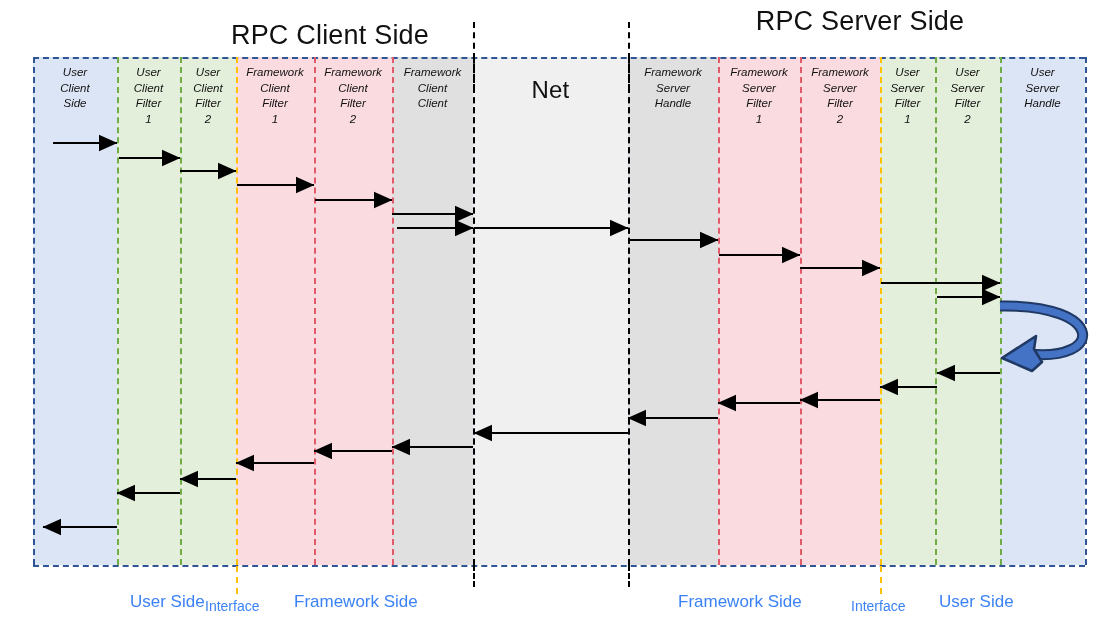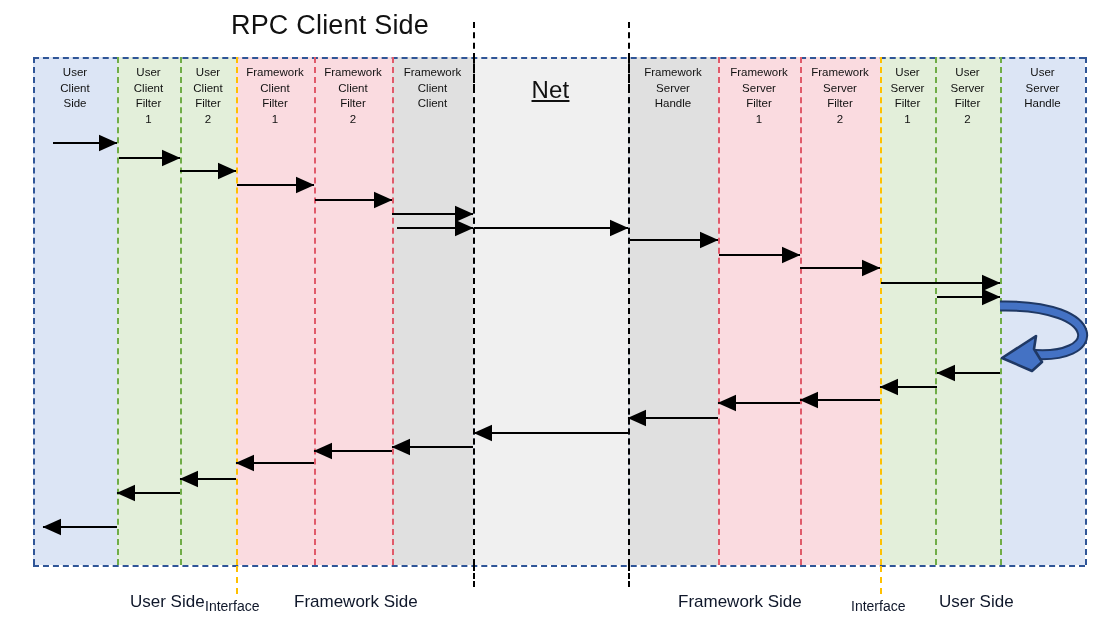--- a/index.html
+++ b/index.html
@@ -4,47 +4,48 @@
 <style>
   html,body{margin:0;padding:0;background:#ffffff;}
   body{width:1117px;height:636px;overflow:hidden;
        font-family:"Liberation Sans","DejaVu Sans",sans-serif;color:#000;}
   #stage{position:relative;width:1117px;height:636px;}
 
   .title{position:absolute;font-size:27px;color:#111;white-space:nowrap;
          text-align:center;letter-spacing:.2px;}
 
   
-  .lane{position:absolute;top:57px;height:508px;box-sizing:border-box;}
+  .lane{position:absolute;top:57px;height:508px;box-sizing:border-box;font-style:italic;}
   .lane .caption{position:absolute;left:0;right:0;top:8px;text-align:center;
                  font-size:11.5px;line-height:15.5px;color:#111;}
 
   
   .frame-h{position:absolute;height:0;border-top:2.5px dashed #2f5597;}
   .frame-v{position:absolute;width:0;border-left:2.5px dashed #2f5597;}
 
   .divider{position:absolute;width:0;top:57px;height:508px;}
   .div-green{border-left:2.5px dashed #70ad47;}
   .div-orange{border-left:2.5px dashed #ffc000;}
   .div-red{border-left:2.5px dashed #e05a6a;}
   .div-blue{border-left:2.5px dashed #2f5597;}
 
   .blackline{position:absolute;width:0;border-left:2.5px dashed #000;}
 
-  .botlabel{position:absolute;white-space:nowrap;color:#0f172a;text-align:right;}
+  .botlabel{position:absolute;white-space:nowrap;color:#3b82f6;text-align:right;}
 
   svg.arrows{position:absolute;left:0;top:0;width:1117px;height:636px;
              pointer-events:none;}
 </style>
 </head>
 <body>
 
 <div id="stage">
 
-  <div class="title" style="left:80px;top:10px;width:500px;">RPC Client Side</div>
+  <div class="title" style="left:80px;top:20px;width:500px;">RPC Client Side</div>
+  <div class="title" style="left:620px;top:6px;width:480px;">RPC Server Side</div>
 
   <div id="lane-host">
       <div class="lane" style="left: 33px; width: 84px; background: rgb(220, 229, 245);">
         <div class="caption">
           <div>User</div>
           <div>Client</div>
           <div>Side</div>
         </div>
       </div>
       <div class="lane" style="left: 117px; width: 63px; background: rgb(227, 239, 218);">
@@ -128,21 +129,21 @@
       </div>
       <div class="lane" style="left: 1000px; width: 85px; background: rgb(220, 229, 245);">
         <div class="caption">
           <div>User</div>
           <div>Server</div>
           <div>Handle</div>
         </div>
       </div>
     </div>
 
-  <div class="title" style="left:473px;top:76px;width:155px;font-size:24px;text-decoration:underline;">Net</div>
+  <div class="title" style="left:473px;top:76px;width:155px;font-size:24px;">Net</div>
 
   <div class="frame-h" style="left:33px;top:57px;width:1052px;"></div>
   <div class="frame-h" style="left:33px;top:565px;width:1052px;"></div>
   <div class="frame-v" style="left:33px;top:57px;height:508px;"></div>
   <div class="frame-v" style="left:1085px;top:57px;height:508px;"></div>
 
   <div id="divider-host">
       <div class="divider div-green" style="left: 117px;"></div>
       <div class="divider div-green" style="left: 180px;"></div>
       <div class="divider div-orange" style="left: 236px;"></div>

